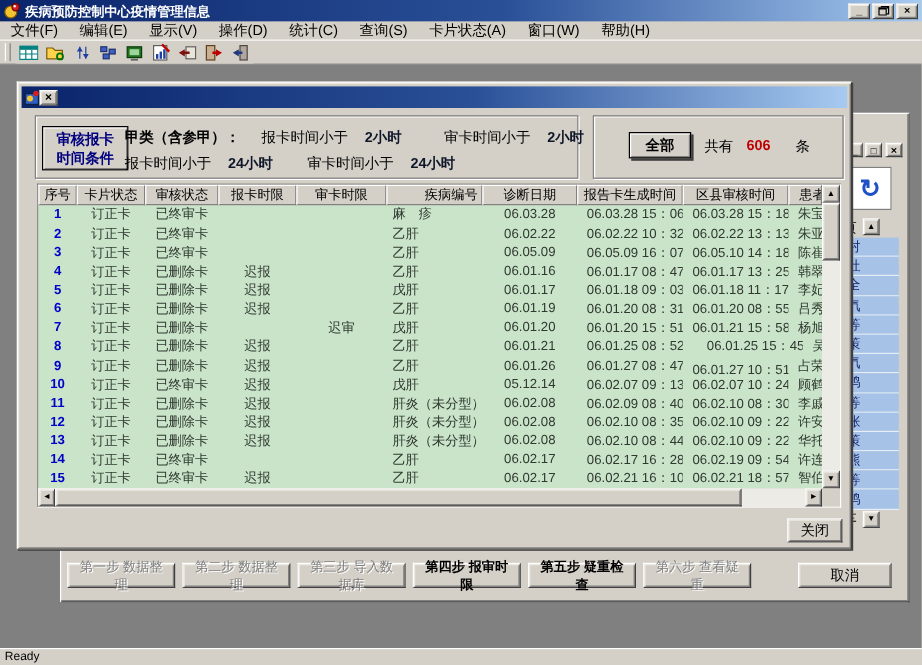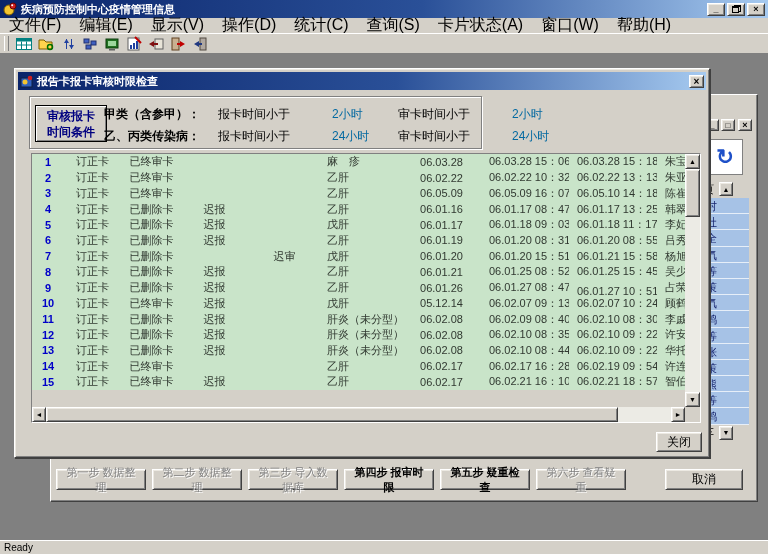--- a/index.html
+++ b/index.html
@@ -6,21 +6,21 @@
   body{
     width:768px;height:554px;position:relative;overflow:hidden;
     background:#D4D0C8;font-family:"Liberation Sans",sans-serif;
     -webkit-font-smoothing:none;
   }
   .btn{background:#D4D0C8;border:1px solid;border-color:#FFFFFF #404040 #404040 #FFFFFF;box-shadow:inset 1px 1px 0 #ECE9E2, inset -1px -1px 0 #808080;display:flex;align-items:center;justify-content:center;box-sizing:border-box;cursor:default;}
   
   .titlebar{position:absolute;left:0;top:0;width:768px;height:18px;background:linear-gradient(90deg,#0A246A 0%,#2A5098 55%,#A6CAF0 100%);display:flex;align-items:center;padding:0 3px;box-sizing:border-box;color:#fff;font-size:11px;font-weight:bold;}
   .titlebar .t-text{margin-left:4px;flex:1;white-space:nowrap;}
   .winbtn{width:18px;height:13px;margin-left:2px;font-size:9px;font-weight:bold;color:#000;}
-  .menubar{position:absolute;left:0;top:18px;width:768px;height:16px;background:#D4D0C8;display:flex;align-items:center;font-size:16px;color:#000;border-bottom:1px solid #FFFFFF;box-sizing:border-box;}
+  .menubar{position:absolute;left:0;top:18px;width:768px;height:16px;background:#D4D0C8;display:flex;align-items:center;font-size:12px;color:#000;border-bottom:1px solid #FFFFFF;box-sizing:border-box;}
   .menu-item{padding:0 9px;white-space:nowrap;}
   .toolbar{position:absolute;left:0;top:34px;width:768px;height:20px;background:#D4D0C8;border-bottom:1px solid #808080;box-sizing:border-box;display:flex;align-items:center;padding-left:3px;}
   .tb-handle{width:3px;height:15px;border-left:1px solid #FFFFFF;border-right:1px solid #808080;margin:0 4px 0 1px;}
   .tb-btn{width:22px;height:18px;display:flex;align-items:center;justify-content:center;background:#D4D0C8;}
   .mdi{position:absolute;left:0;top:54px;width:768px;height:486px;background:#808080;}
   .statusbar{position:absolute;left:0;top:540px;width:768px;height:14px;background:#D4D0C8;border-top:1px solid #FFFFFF;font-size:10px;color:#000;display:flex;align-items:center;padding-left:4px;box-sizing:border-box;}
   
   .rsq{position:relative;width:9px;height:8px;display:inline-block;}
   .rsq i{position:absolute;border:1px solid #000;border-top-width:2px;background:#D4D0C8;width:5px;height:4px;}
   .rsq i:first-child{right:0;top:0;}
@@ -42,21 +42,21 @@
   .cancel{position:absolute;left:614px;top:374px;width:78px;height:21px;font-size:12px;color:#000;}
   
   .dialog{position:absolute;left:14px;top:68px;width:696px;height:390px;background:#D4D0C8;border:1px solid;border-color:#FFFFFF #404040 #404040 #FFFFFF;box-shadow:inset 1px 1px 0 #ECE9E2, inset -1px -1px 0 #808080, 1px 1px 0 #404040;box-sizing:border-box;}
   .dlg-title{position:absolute;left:3px;top:3px;width:688px;height:18px;background:linear-gradient(90deg,#0A246A 0%,#2A5098 55%,#A6CAF0 100%);display:flex;align-items:center;padding:0 2px;box-sizing:border-box;color:#fff;font-size:11px;font-weight:bold;}
   .dlg-title .t-text{margin-left:4px;flex:1;}
   .group{position:absolute;border:1px solid #808080;box-shadow:1px 1px 0 #FFFFFF, inset 1px 1px 0 #FFFFFF;box-sizing:border-box;}
   .timecond{position:absolute;left:5px;top:8px;width:72px;height:37px;background:#D4D0C8;border:1px solid #000;box-shadow:inset 1px 1px 0 #FFFFFF, inset -1px -1px 0 #808080;color:#000080;font-weight:bold;font-size:12px;line-height:16px;text-align:center;padding-top:2px;box-sizing:border-box;}
   .cond-row{position:absolute;left:74px;height:16px;display:flex;align-items:center;font-size:12px;color:#000;white-space:nowrap;}
   .cond-row .cat{width:114px;font-weight:bold;}
   .cond-row .lbl{width:86px;}
-  .cond-row .val{width:66px;color:#0369a1;font-weight:normal;margin-left:28px;}
+  .cond-row .val{width:66px;color:#0f172a;font-weight:bold;}
   .allbtn{position:absolute;left:29px;top:13px;width:52px;height:22px;background:#D4D0C8;border:1px solid #000;box-shadow:inset 1px 1px 0 #FFFFFF, inset -1px -1px 0 #808080, 2px 2px 0 #404040;font-size:12px;font-weight:bold;display:flex;align-items:center;justify-content:center;box-sizing:border-box;}
   .sumline{position:absolute;top:17px;font-size:12px;color:#000;}
   
   .grid{position:absolute;left:16px;top:84px;width:668px;height:268px;border:1px solid;border-color:#808080 #FFFFFF #FFFFFF #808080;box-sizing:content-box;background:#D4D0C8;}
   .thead{display:flex;height:17px;}
   .th{box-sizing:border-box;background:#D4D0C8;border:1px solid;border-color:#FFFFFF #808080 #808080 #FFFFFF;font-size:11px;color:#000;display:flex;align-items:center;justify-content:center;overflow:hidden;white-space:nowrap;}
   .th.ar{justify-content:flex-end;padding-right:3px;}
   .th.al{justify-content:flex-start;padding-left:8px;}
   .tbody{height:236px;background:#C9E4C9;overflow:hidden;}
   .tr{display:flex;height:15.733px;align-items:center;font-size:11px;color:#303830;white-space:nowrap;}
@@ -217,49 +217,65 @@
   <button class="cancel btn">取消</button>
 </div>
 
 <div class="dialog">
   <div class="dlg-title">
     <svg width="13" height="13" viewBox="0 0 13 13">
       <rect x="1" y="3" width="11" height="9" fill="#3060C0" stroke="#102040"></rect>
       <circle cx="5" cy="7" r="2.5" fill="#F4C430"></circle>
       <circle cx="10" cy="3" r="2.3" fill="#D02020"></circle>
     </svg>
-    <span class="t-text">报告卡报卡审核时限检查</span>
     <span class="dlg-x btn">×</span>
   </div>
 
   <div class="group" style="left:14px;top:27px;width:453px;height:53px;">
     <div class="timecond">
       <div>审核报卡</div>
       <div>时间条件</div>
     </div>
     <div id="cond-rows">
         <div class="cond-row" style="top: 9px;">
           <span class="cat">甲类（含参甲）：</span>
           <span class="lbl">报卡时间小于</span>
           <span class="val">2小时</span>
           <span class="lbl">审卡时间小于</span>
           <span class="val">2小时</span>
         </div>
         <div class="cond-row" style="top: 31px;">
-          <span class="cat">乙、丙类传染病：</span>
           <span class="lbl">报卡时间小于</span>
           <span class="val">24小时</span>
           <span class="lbl">审卡时间小于</span>
           <span class="val">24小时</span>
         </div>
       </div>
   </div>
 
+  <div class="group" style="left:479px;top:27px;width:209px;height:53px;">
+    <button class="allbtn">全部</button>
+    <span class="sumline" style="left:92px;">共有</span>
+    <span class="sumline" style="left:127px;color:#C00000;font-weight:bold;">606</span>
+    <span class="sumline" style="left:168px;">条</span>
+  </div>
 
   <div class="grid">
+    <div class="thead" id="thead">
+        <div class="th" style="width: 32px;">序号</div>
+        <div class="th" style="width: 57px;">卡片状态</div>
+        <div class="th" style="width: 61px;">审核状态</div>
+        <div class="th" style="width: 65px;">报卡时限</div>
+        <div class="th" style="width: 75px;">审卡时限</div>
+        <div class="th ar" style="width: 80px;">疾病编号</div>
+        <div class="th" style="width: 79px;">诊断日期</div>
+        <div class="th" style="width: 88px;">报告卡生成时间</div>
+        <div class="th" style="width: 88px;">区县审核时间</div>
+        <div class="th al" style="width: 28px;">患者</div>
+      </div>
     <div class="tbody" id="tbody">
         <div class="tr">
           <div class="td seq" style="width: 32px;">1</div>
           <div class="td c" style="width: 57px;">订正卡</div>
           <div class="td c" style="width: 61px;">已终审卡</div>
           <div class="td c" style="width: 65px;"></div>
           <div class="td c" style="width: 75px;"></div>
           <div class="td" style="width: 80px; padding-left: 5px;">麻　疹</div>
           <div class="td c" style="width: 79px;">06.03.28</div>
           <div class="td" style="width: 88px; padding-left: 8px;">06.03.28 15：06</div>
@@ -340,21 +356,21 @@
         </div>
         <div class="tr">
           <div class="td seq" style="width: 32px;">8</div>
           <div class="td c" style="width: 57px;">订正卡</div>
           <div class="td c" style="width: 61px;">已删除卡</div>
           <div class="td c" style="width: 65px;">迟报</div>
           <div class="td c" style="width: 75px;"></div>
           <div class="td" style="width: 80px; padding-left: 5px;">乙肝</div>
           <div class="td c" style="width: 79px;">06.01.21</div>
           <div class="td" style="width: 88px; padding-left: 8px;">06.01.25 08：52</div>
-          <div class="td" style="width: 88px; padding-left: 8px;">06.01.25 15：45</div>
+          <div class="td" style="width: 88px; padding-left: 8px; margin-left: 12px;">06.01.25 15：45</div>
           <div class="td" style="width: 28px; padding-left: 8px;">吴少</div>
         </div>
         <div class="tr">
           <div class="td seq" style="width: 32px;">9</div>
           <div class="td c" style="width: 57px;">订正卡</div>
           <div class="td c" style="width: 61px;">已删除卡</div>
           <div class="td c" style="width: 65px;">迟报</div>
           <div class="td c" style="width: 75px;"></div>
           <div class="td" style="width: 80px; padding-left: 5px;">乙肝</div>
           <div class="td c" style="width: 79px;">06.01.26</div>

